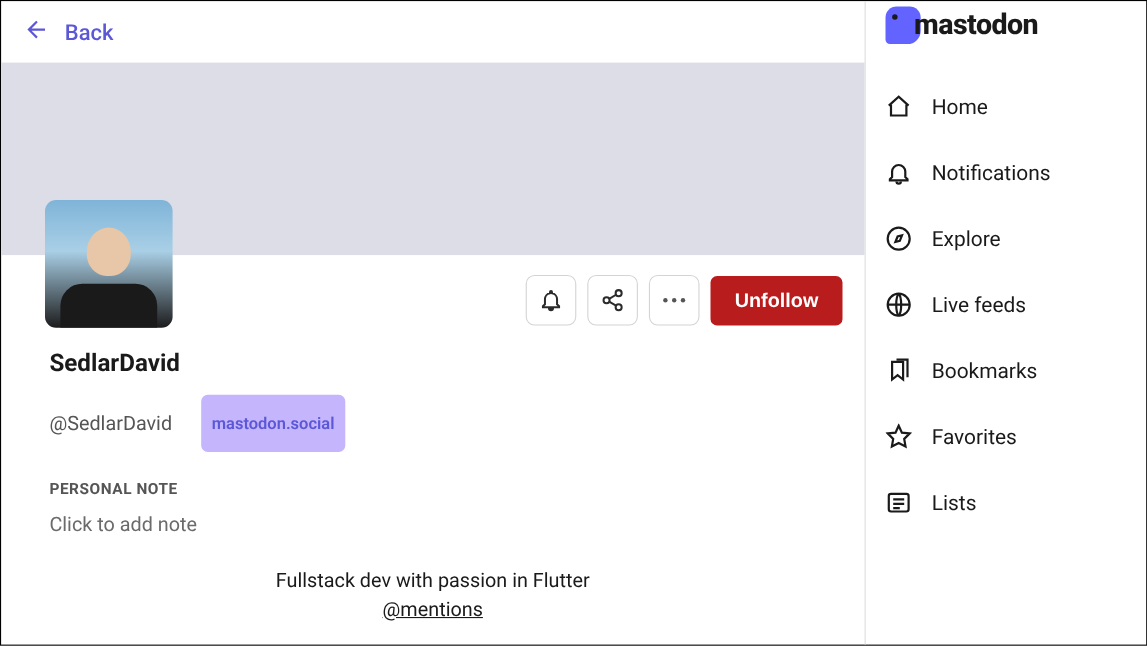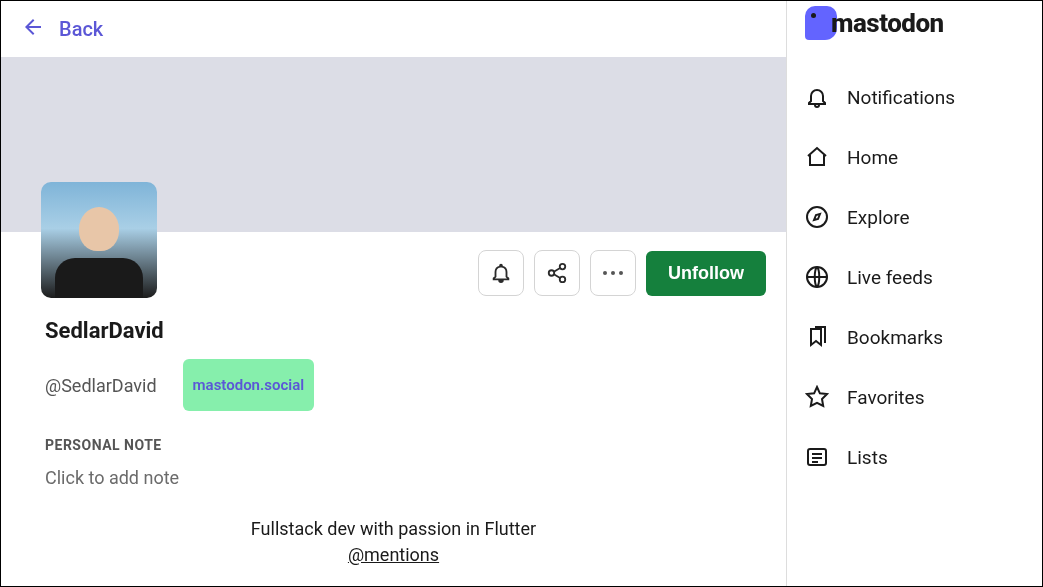--- a/index.html
+++ b/index.html
@@ -11,26 +11,26 @@
   .banner { height: 175px; background: #dcdde6; }
   .avatar-wrap { position: relative; height: 0; }
   .avatar { position: absolute; top: -50px; left: 40px; width: 116px; height: 116px; border-radius: 10px; background: linear-gradient(to bottom, #7fb4d8 0%, #a9cfe6 40%, #1c1c1c 100%); overflow: hidden; }
   .avatar::before { content: ""; position: absolute; top: 25px; left: 38px; width: 40px; height: 44px; border-radius: 50% 50% 45% 45%; background: #e8c6a8; }
   .avatar::after { content: ""; position: absolute; bottom: 0; left: 14px; right: 14px; height: 40px; background: #1a1a1a; border-radius: 20px 20px 0 0; }
   .actions { display: flex; justify-content: flex-end; align-items: center; gap: 10px; padding: 18px 20px 0 20px; }
   .icon-btn { width: 46px; height: 46px; border: 1px solid #d4d4d4; border-radius: 8px; background: #fff; display: flex; align-items: center; justify-content: center; cursor: pointer; }
   .icon-btn svg { width: 22px; height: 22px; fill: #2b2b2b; }
   .icon-btn .dots { display: flex; gap: 4px; }
   .icon-btn .dots span { width: 4px; height: 4px; border-radius: 50%; background: #555; }
-  .unfollow-btn { background: #15803d; color: #fff; border: none; border-radius: 6px; padding: 12px 22px; font-size: 18px; font-weight: 600; cursor: pointer; }
+  .unfollow-btn { background: #b91c1c; color: #fff; border: none; border-radius: 6px; padding: 12px 22px; font-size: 18px; font-weight: 600; cursor: pointer; }
   .profile-info { padding: 22px 44px 0 44px; }
   .display-name { font-size: 22px; font-weight: 700; color: #1a1a1a; }
   .handle-row { display: flex; align-items: center; gap: 26px; margin-top: 16px; }
   .handle { font-size: 18px; color: #555; }
-  .server-badge { background: #86efac; color: #5b57d6; font-size: 15px; font-weight: 600; padding: 17px 10px; border-radius: 6px; }
+  .server-badge { background: #c4b5fd; color: #5b57d6; font-size: 15px; font-weight: 600; padding: 17px 10px; border-radius: 6px; }
   .section-label { margin-top: 26px; font-size: 14px; font-weight: 700; letter-spacing: 0.5px; color: #555; }
   .note-placeholder { margin-top: 14px; font-size: 18px; color: #6b6b6b; cursor: text; }
   .bio { margin-top: 28px; font-size: 18px; color: #1a1a1a; line-height: 1.45; text-align: center; }
   .bio-link { text-decoration: underline; color: #1a1a1a; }
   .meta-box { margin: 22px 0 0 0; border: 1px solid #ddd; border-radius: 6px; padding: 16px 20px; }
   .meta-label { font-size: 14px; font-weight: 700; letter-spacing: 0.5px; color: #555; }
   .sidebar { width: 255px; padding: 0 18px; }
   .logo-row { display: flex; align-items: center; gap: 2px; height: 44px; }
   .logo-blob { width: 32px; height: 34px; background: #6364ff; border-radius: 10px 10px 12px 4px; position: relative; }
   .logo-blob::before { content: ""; position: absolute; top: 7px; left: 6px; width: 5px; height: 5px; background: #1a1a1a; border-radius: 50%; }
@@ -102,31 +102,31 @@
 </div>
 
 <div class="sidebar">
   <div class="logo-row">
     <span class="logo-blob"></span>
     <span class="logo-text">mastodon</span>
   </div>
   <nav class="nav">
     <a class="nav-item">
       <svg viewBox="0 0 24 24">
+          <path d="M3 11l9-8 9 8"></path>
+          <path d="M5 10v10h14V10"></path>
+        </svg>
+      <span class="nav-label">Home</span>
+    </a>
+    <a class="nav-item">
+      <svg viewBox="0 0 24 24">
           <path d="M6 16V11a6 6 0 0 1 12 0v5l2 2v1H4v-1z"></path>
           <path d="M10 20a2 2 0 0 0 4 0"></path>
         </svg>
       <span class="nav-label">Notifications</span>
-    </a>
-    <a class="nav-item">
-      <svg viewBox="0 0 24 24">
-          <path d="M3 11l9-8 9 8"></path>
-          <path d="M5 10v10h14V10"></path>
-        </svg>
-      <span class="nav-label">Home</span>
     </a>
     <a class="nav-item">
       <svg viewBox="0 0 24 24">
           <circle cx="12" cy="12" r="10"></circle>
           <path d="M15 9l-2 5-4 1 2-5z"></path>
         </svg>
       <span class="nav-label">Explore</span>
     </a>
     <a class="nav-item">
       <svg viewBox="0 0 24 24">

